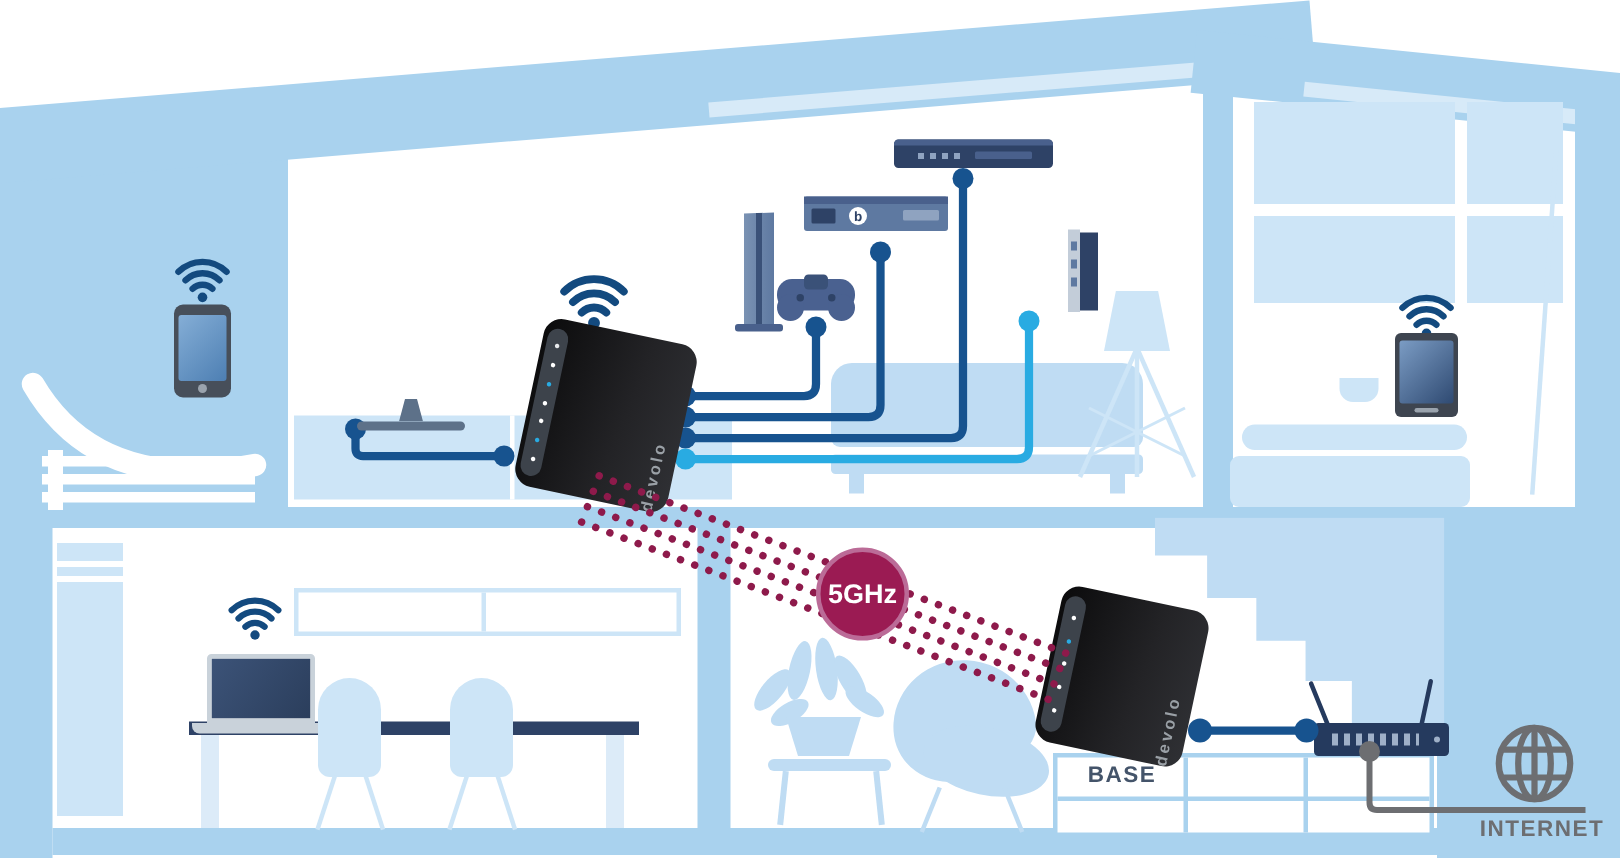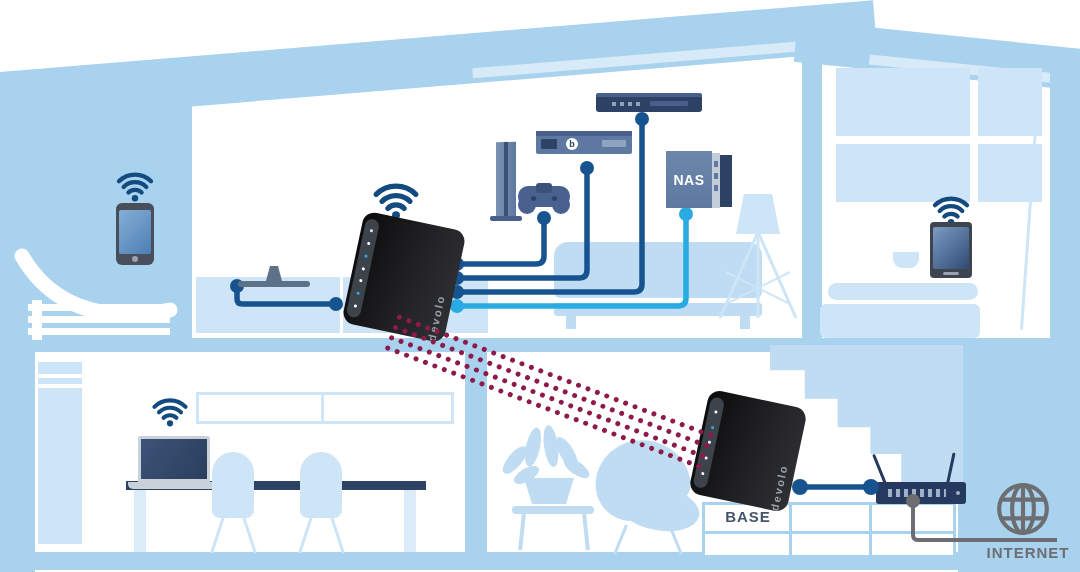--- a/index.html
+++ b/index.html
@@ -302,23 +302,20 @@
     <div class="bluray-top"></div>
       <div class="bluray-panel"></div>
     <div class="bluray-logo">b</div>
     <div class="bluray-tray"></div>
   </div>
   <div class="abs media">
     <div class="media-top"></div>
       <div class="media-dots"></div>
       <div class="media-slot"></div>
   </div>
-  <div class="abs nas-front">
-    <span class="nas-label">NAS</span>
-  </div>
   <div class="abs nas-strip">
     <div class="nas-vent" style="top:8px;"></div>
       <div class="nas-vent" style="top:20px;"></div>
       <div class="nas-vent" style="top:32px;"></div>
   </div>
   <div class="abs nas-side"></div>
 
   <div class="abs tv-neck"></div>
   <div class="abs tv-base"></div>
 
@@ -350,14 +347,15 @@
     </div>
     <div class="devolo-brand">devolo</div>
   </div>
 
   <div class="abs beam">
     <div class="beam-row"></div>
       <div class="beam-row"></div>
       <div class="beam-row"></div>
       <div class="beam-row"></div>
   </div>
+  <div class="abs badge">5GHz</div>
 
 </div>
 
 </body></html>

